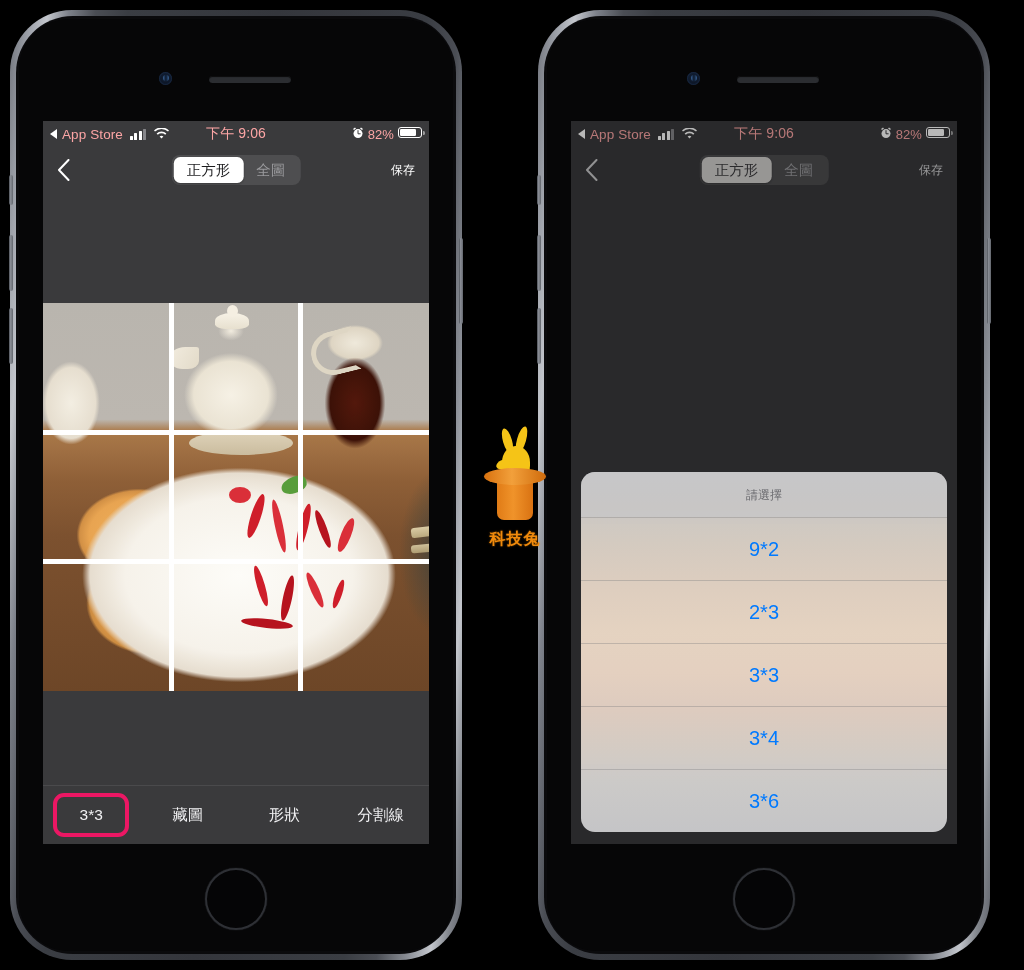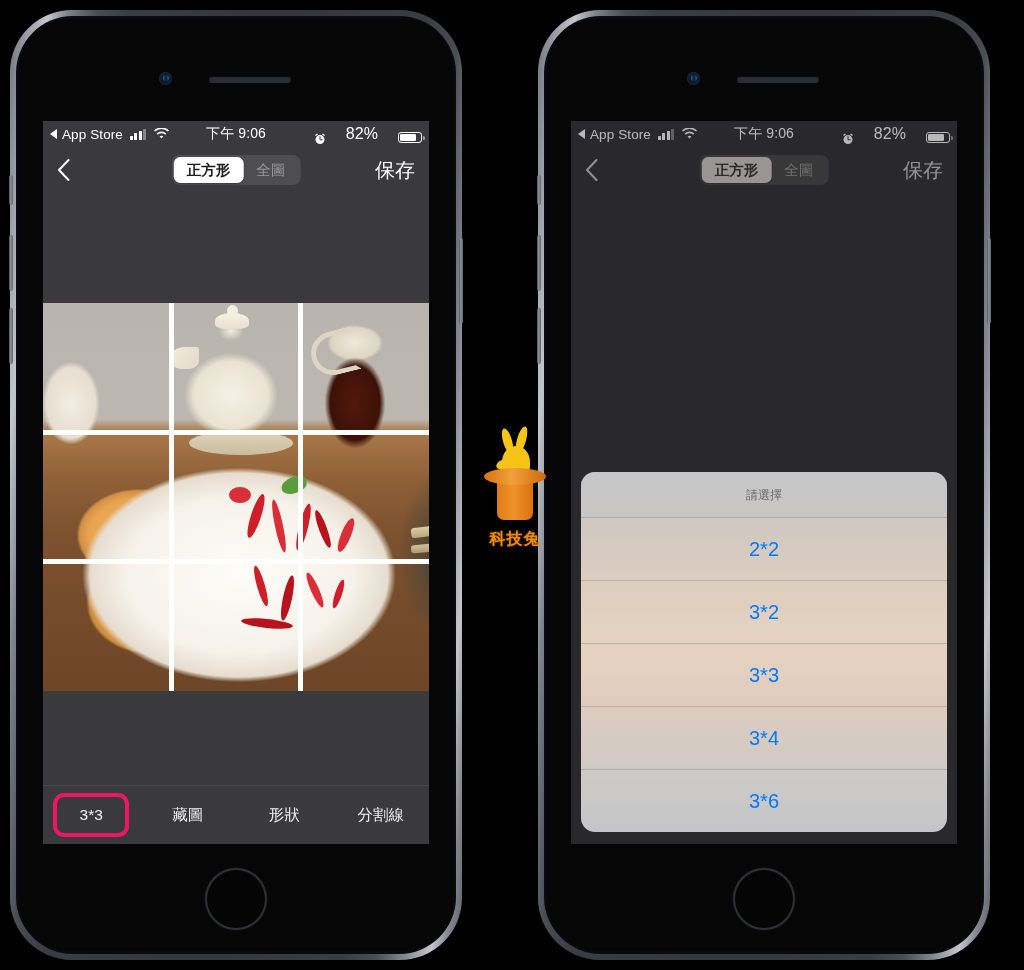--- a/index.html
+++ b/index.html
@@ -65,41 +65,41 @@
 
   
   .screen{
     position:absolute;left:33px;right:33px;top:111px;height:723px;
     background:#3a3a3c;overflow:hidden;
   }
 
   
   .statusbar{
     height:26px;display:flex;align-items:center;
-    color:#ffffff;font-size:13.5px;padding:0 7px;position:relative;
+    color:#fca5a5;font-size:13.5px;padding:0 7px;position:relative;
     background:#3a3a3c;letter-spacing:.1px;
   }
   .sb-left{display:flex;align-items:center;gap:4px;}
   .sb-back-tri{
     width:0;height:0;border-top:5px solid transparent;border-bottom:5px solid transparent;
     border-right:7px solid #fff;margin-right:1px;
   }
   .bars{display:flex;align-items:flex-end;gap:1.5px;height:11px;margin-left:3px;}
   .bars i{width:3px;background:#fff;border-radius:.5px;display:block;}
   .bars i:nth-child(1){height:4px;}
   .bars i:nth-child(2){height:6.5px;}
   .bars i:nth-child(3){height:9px;}
   .bars i:nth-child(4){height:11px;background:#86868a;}
   .wifi{position:relative;width:15px;height:12px;margin-left:4px;}
   .wifi svg{display:block;}
   .sb-center{
     position:absolute;left:0;right:0;text-align:center;
     font-size:14px;font-weight:400;pointer-events:none;
   }
-  .sb-right{margin-left:auto;display:flex;align-items:flex-end;gap:20px;font-size:16px;}
+  .sb-right{margin-left:auto;display:flex;align-items:flex-start;gap:4px;font-size:13px;}
   .alarm{width:12px;height:12px;position:relative;}
   .battery{
     width:24px;height:11.5px;border:1.3px solid #fff;border-radius:3px;
     position:relative;box-sizing:border-box;padding:1px;
   }
   .battery::after{
     content:"";position:absolute;right:-3.5px;top:3px;width:2px;height:4.5px;
     background:#fff;border-radius:0 1.5px 1.5px 0;opacity:.5;
   }
   .battery i{display:block;height:100%;width:82%;background:#fff;border-radius:1.2px;}
@@ -114,23 +114,23 @@
     width:26px;display:flex;align-items:center;justify-content:flex-start;
   }
   .segmented{
     position:absolute;left:50%;transform:translateX(-50%);
     display:flex;background:#4e4e50;border-radius:8px;padding:2px;
   }
   .seg{
     padding:3.5px 13px;border-radius:6.5px;font-size:14.5px;
     color:#9a9a9d;white-space:nowrap;
   }
-  .seg.active{background:#fff;color:#1c1c1e;font-weight:700;
+  .seg.active{background:#fff;color:#1c1c1e;font-weight:400;
     box-shadow:0 1px 2px rgba(0,0,0,.25);}
-  .nav-save{margin-left:auto;color:#fff;font-size:20px;}
+  .nav-save{margin-left:auto;color:#fff;font-size:12px;}
 
   
   .photo-area{
     position:relative;height:608px;background:#3a3a3c;
     display:flex;align-items:center;justify-content:center;
   }
   .photo-wrap{position:relative;width:100%;height:388px;overflow:hidden;}
 
   
   .photo{
@@ -464,22 +464,22 @@
         <div class="seg">全圖</div>
       </div>
       <div class="nav-save" style="color:#cfcfd1">保存</div>
     </div>
 
     <div class="dim"></div>
 
     <div class="sheet-area">
       <div class="sheet">
         <div class="sheet-title">請選擇</div>
-        <div class="sheet-row">2*2</div>
-        <div class="sheet-row">3*2</div>
+        <div class="sheet-row">9*2</div>
+        <div class="sheet-row">2*3</div>
         <div class="sheet-row">3*3</div>
         <div class="sheet-row">3*4</div>
         <div class="sheet-row">3*6</div>
       </div>
     </div>
 
   </div>
 </div>
 
 <div class="logo">

